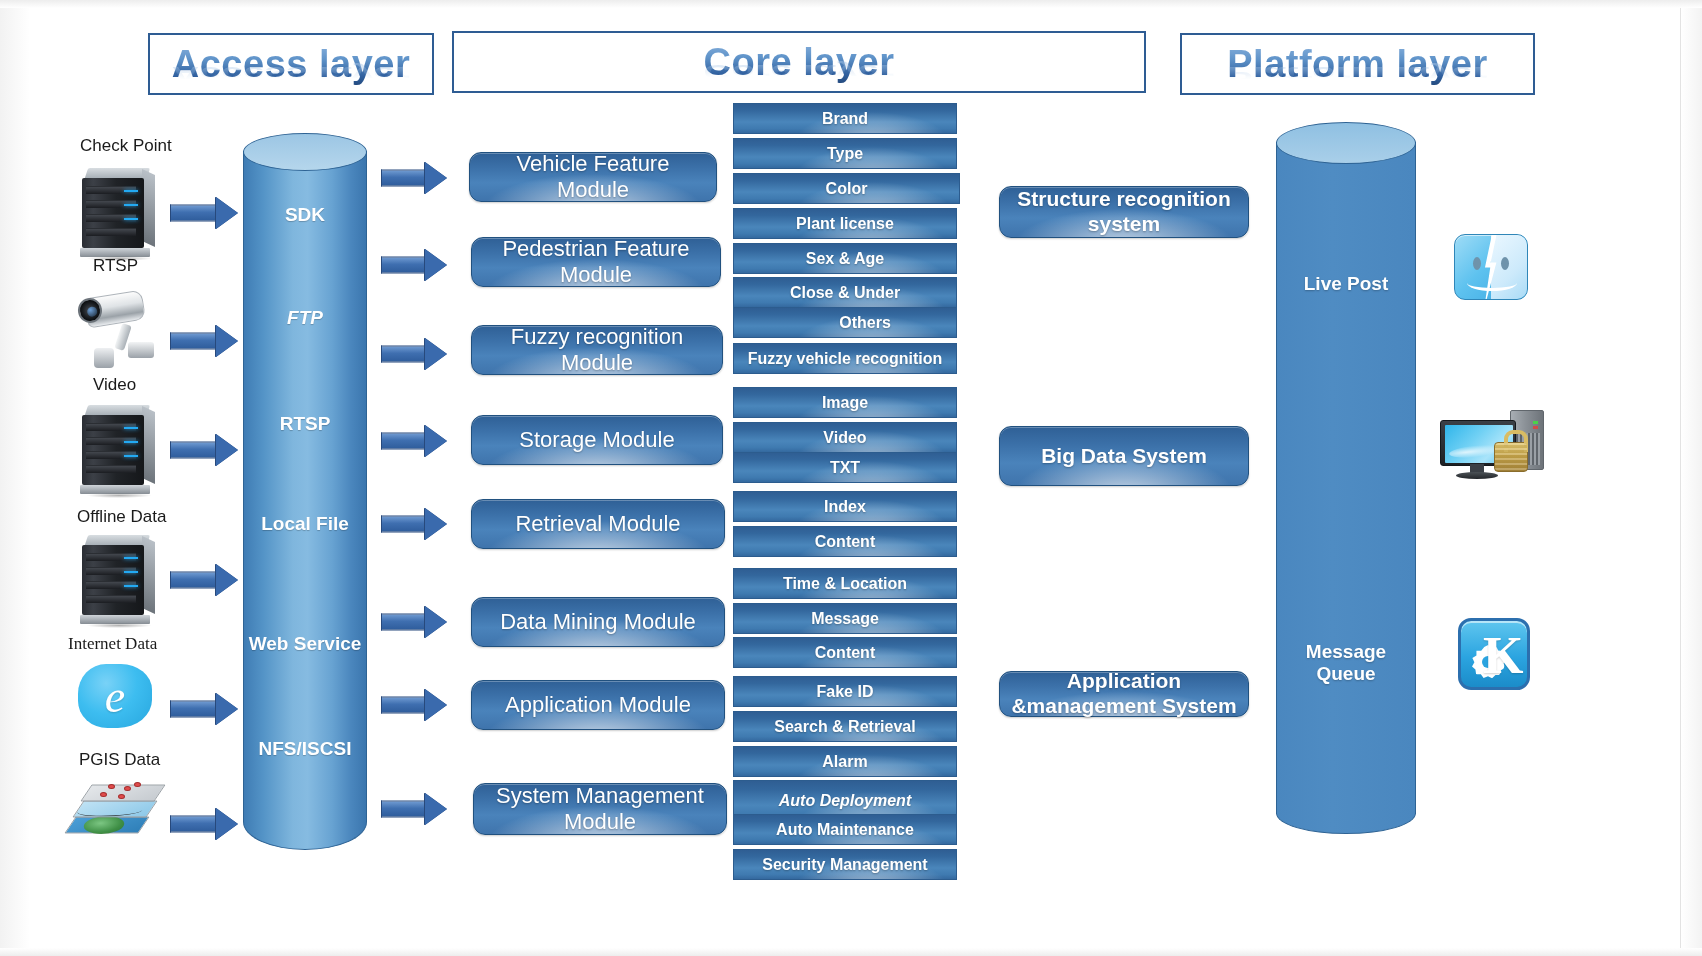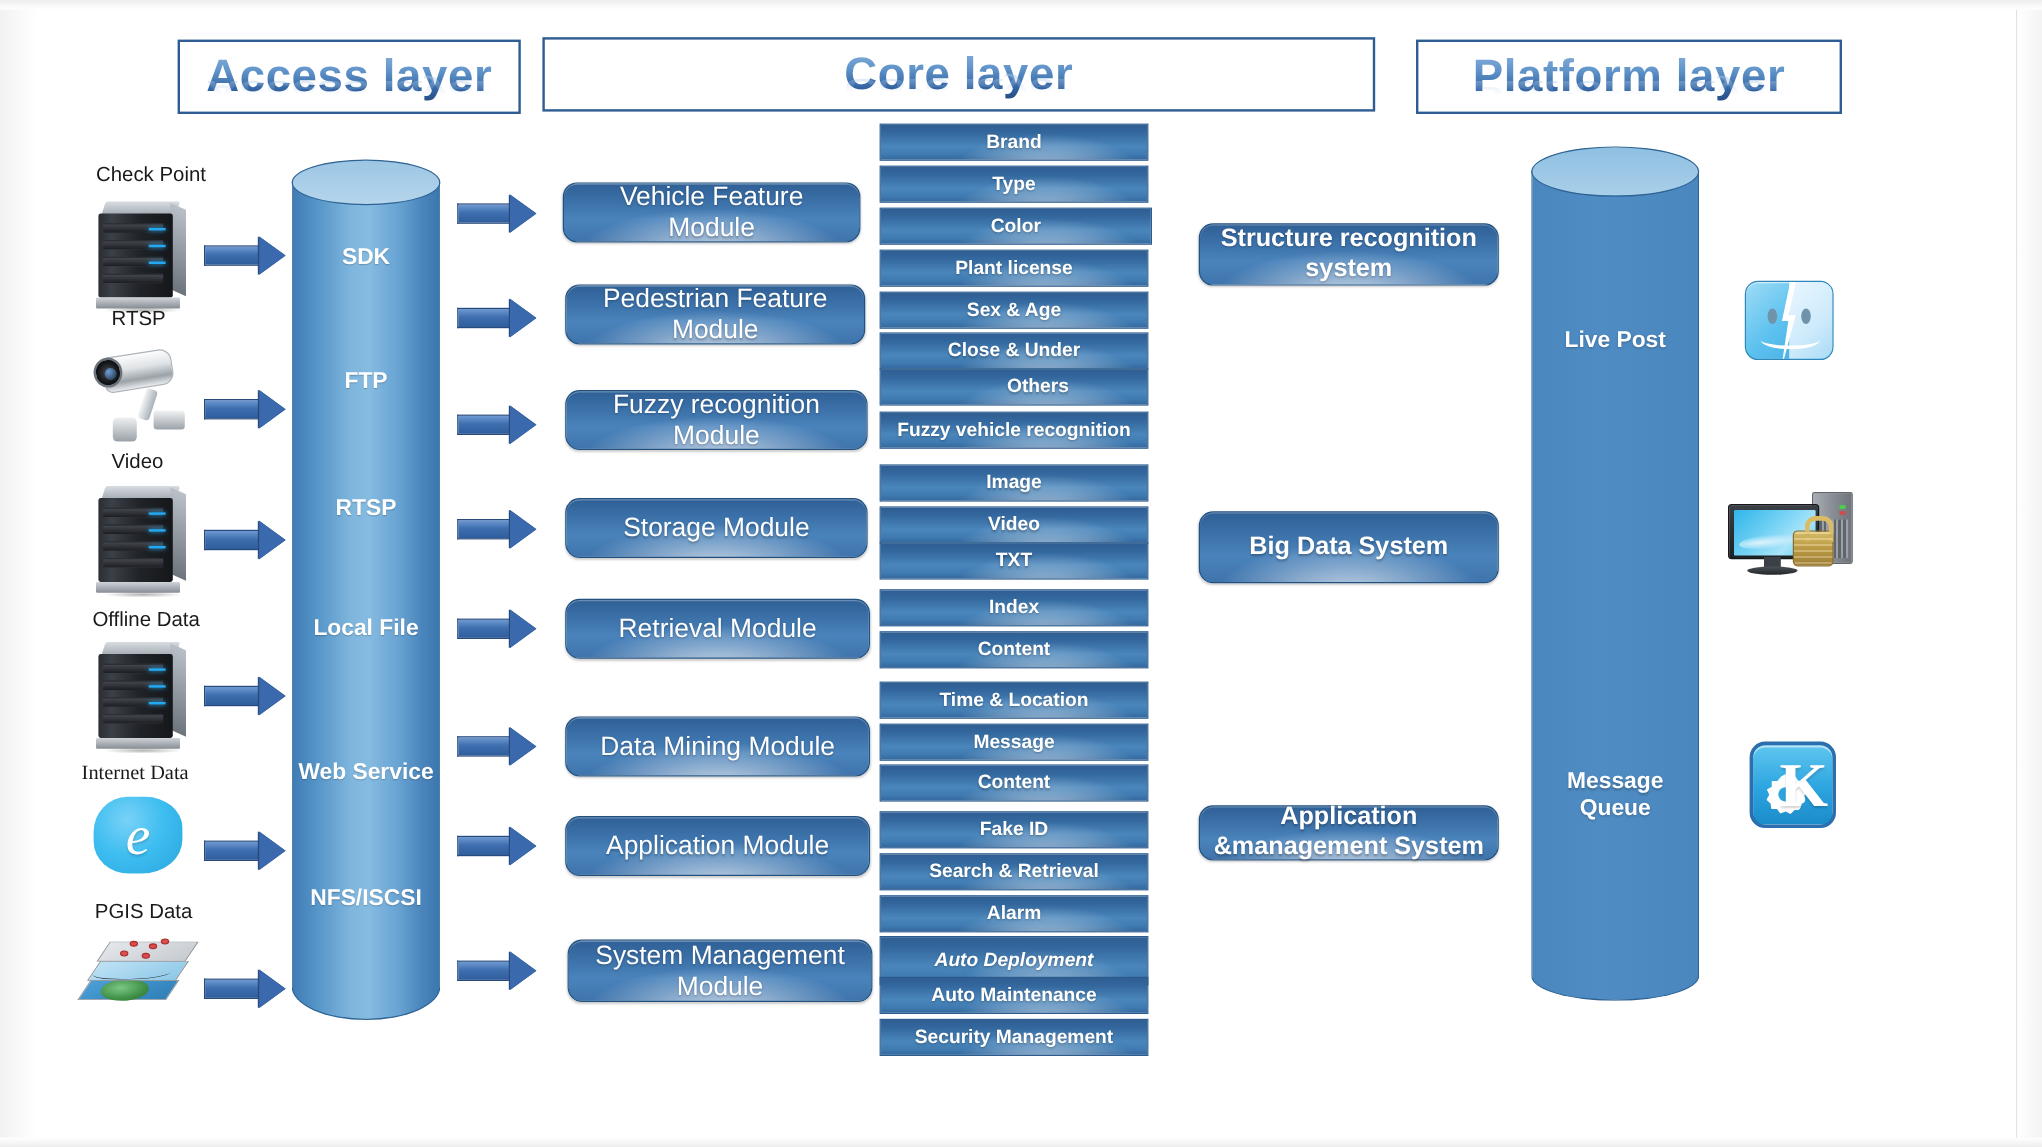--- a/index.html
+++ b/index.html
@@ -484,21 +484,21 @@
         </div>
       </div>
       <div class="arrow" style="left: 170px; top: 808px; width: 68px; height: 32px;">
         <div class="shaft" style="width: 46px;"></div>
         <div class="head" style="left: 46px;"></div>
       </div>
       <div class="cyl" style="left: 243px; top: 133px; width: 124px; height: 717px;">
         <div class="tube"></div>
         <div class="cap"></div>
         <div class="lbl" style="top: 71px;">SDK</div>
-        <div class="lbl" style="top: 174px;">FTP</div>
+        <div class="lbl" style="top: 174px; font-style: italic;">FTP</div>
         <div class="lbl" style="top: 280px;">RTSP</div>
         <div class="lbl" style="top: 380px;">Local File</div>
         <div class="lbl" style="top: 500px;">Web Service</div>
         <div class="lbl" style="top: 605px;">NFS/ISCSI</div>
       </div>
     </div>
   <div id="core-layer">
       <div class="arrow" style="left: 381px; top: 162px; width: 66px; height: 32px;">
         <div class="shaft" style="width: 44px;"></div>
         <div class="head" style="left: 44px;"></div>

